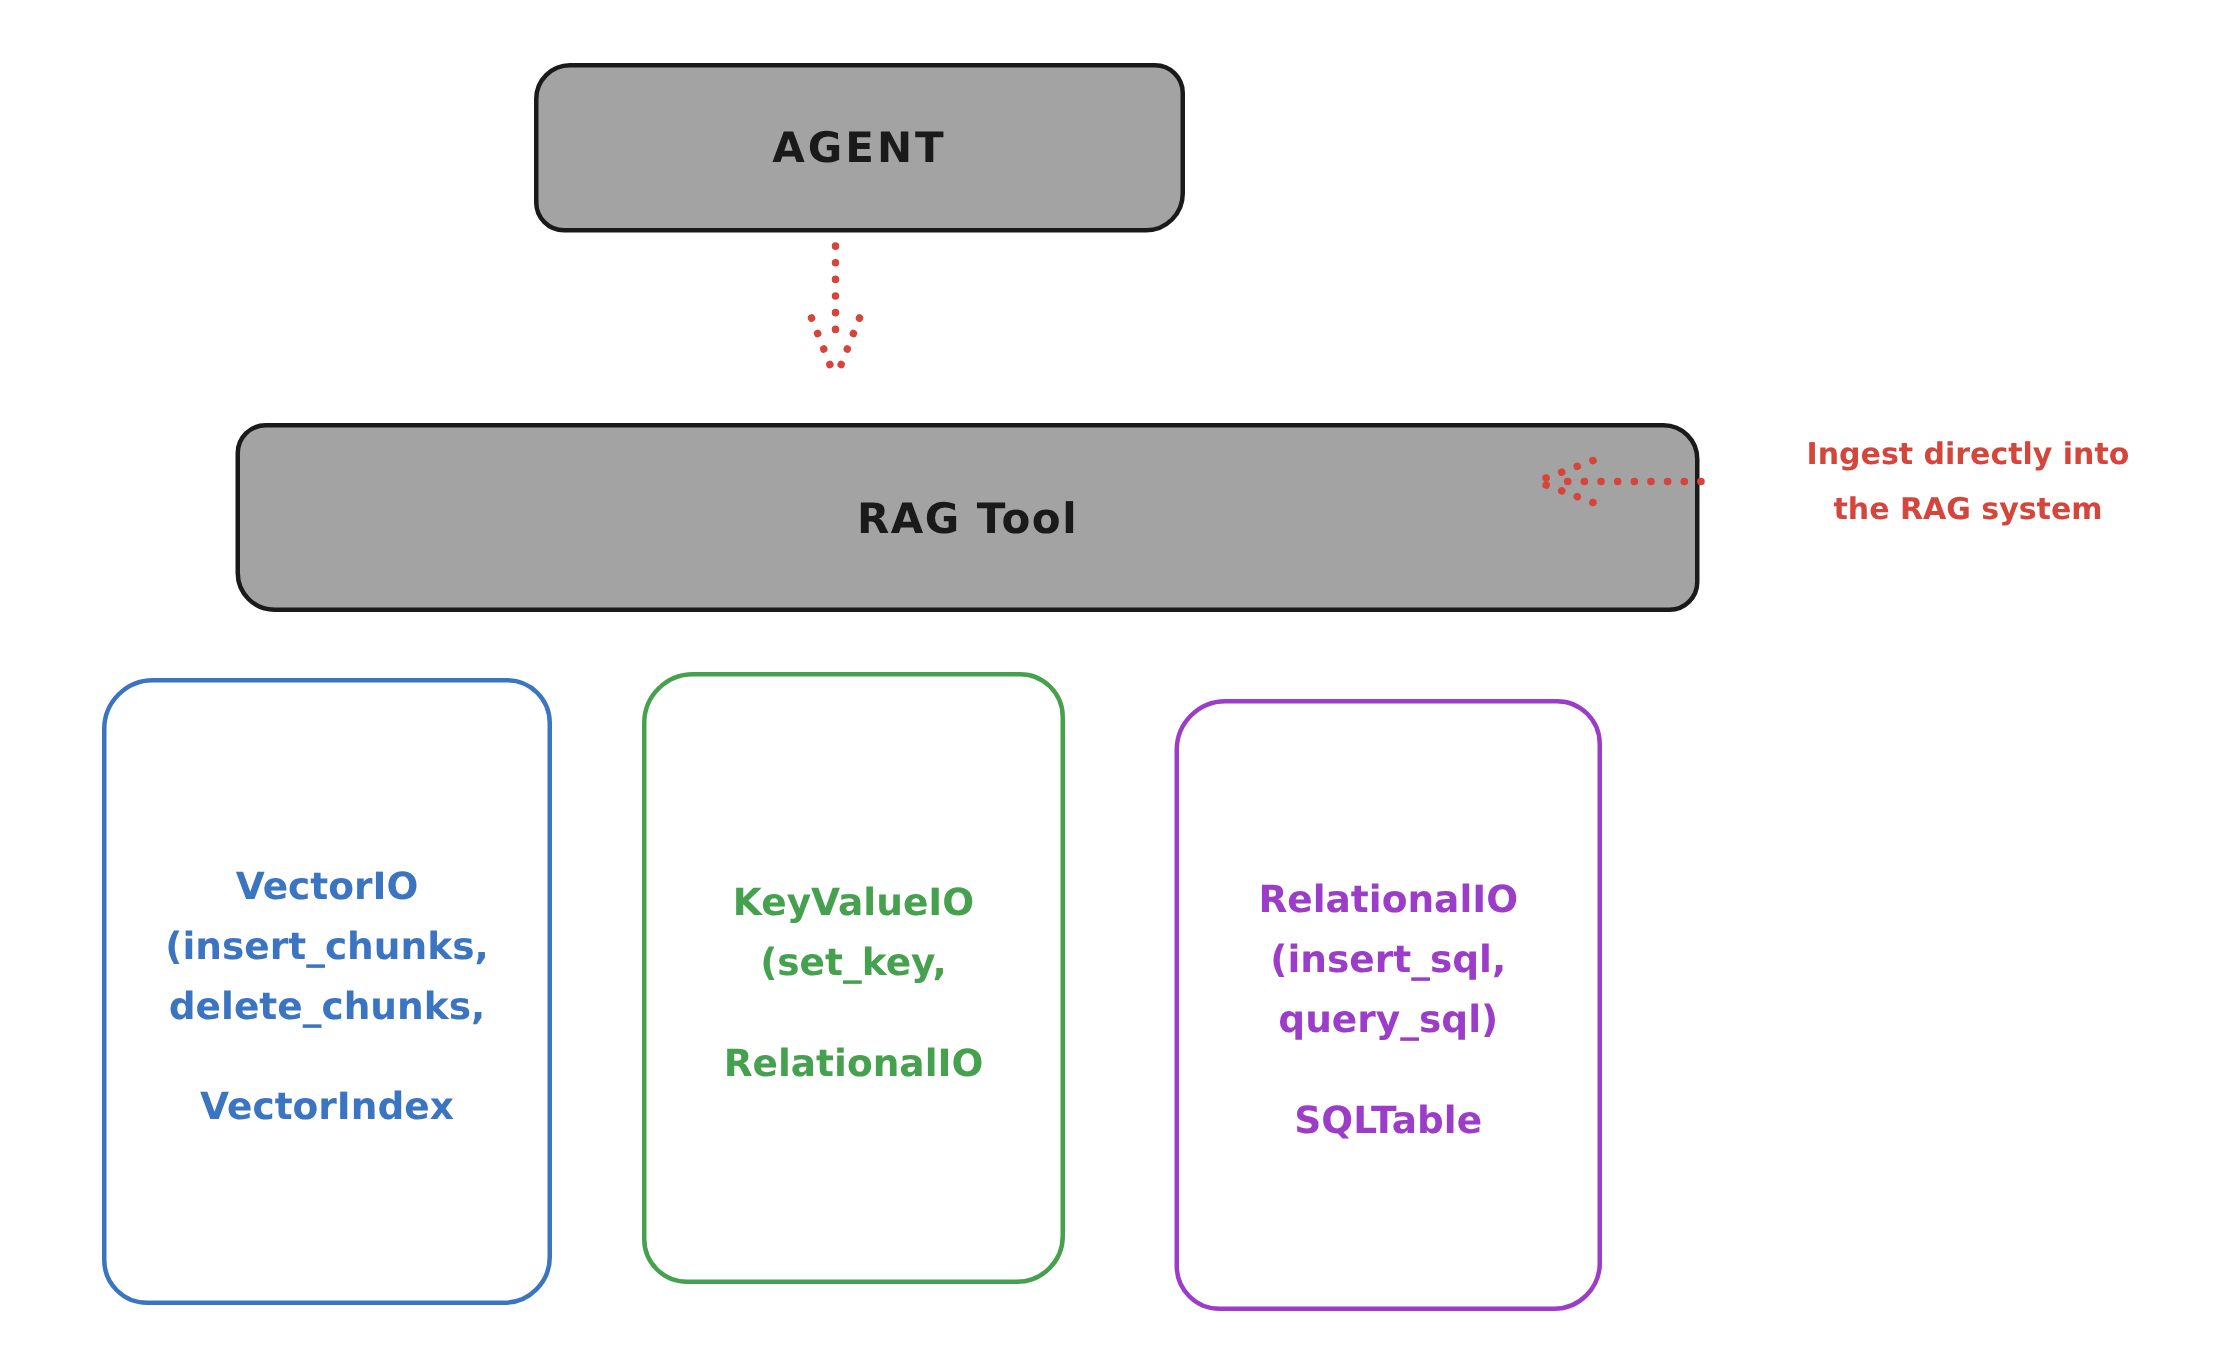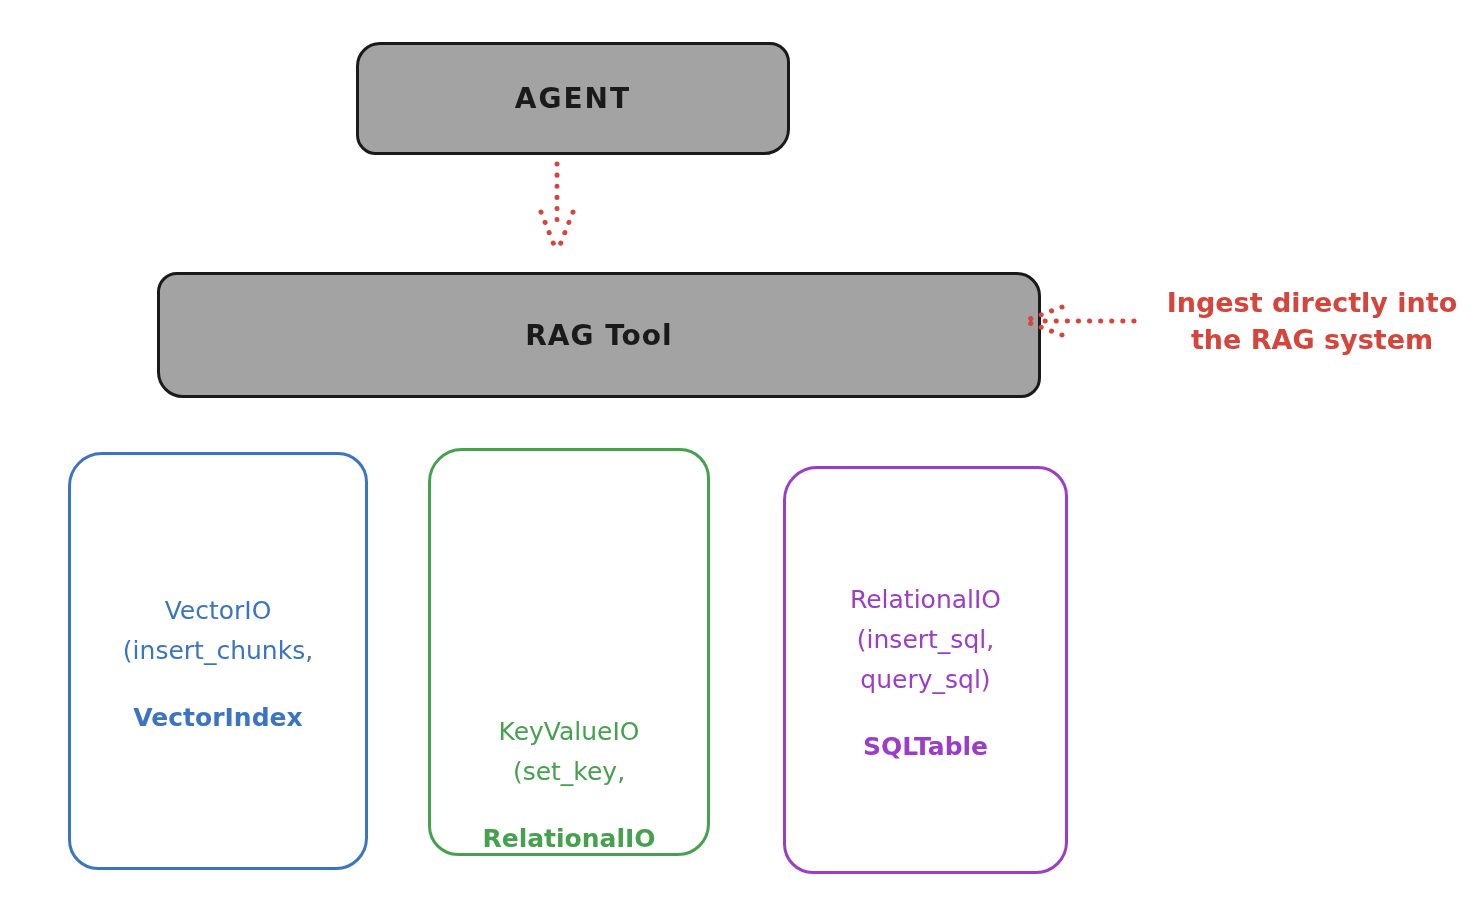--- a/index.html
+++ b/index.html
@@ -22,57 +22,57 @@
     display: flex; align-items: center; justify-content: center;
     text-align: center;
   }
   .node .node-label {
     font-size: 28px;
     font-weight: 600;
     color: var(--ink);
     letter-spacing: 2px;
   }
   .agent-node   { left: 356px; top: 42px;  width: 434px; height: 113px; }
-  .ragtool-node { left: 157px; top: 272px; width: 884px; height: 126px; border-radius: 20px 24px 20px 26px; }
+  .ragtool-node { left: 157px; top: 282px; width: 976px; height: 126px; border-radius: 20px 24px 20px 26px; }
   .ragtool-node .node-label { letter-spacing: 1px; }
 
   .backend {
     position: absolute;
     border-width: 3px; border-style: solid;
     border-radius: 34px 30px 32px 30px;
     background: #fff;
     display: flex; flex-direction: column;
     align-items: center; justify-content: center;
     text-align: center;
   }
-  .backend .io-lines { font-size: 25px; font-weight: 400; line-height: 40px; }
+  .backend .io-lines { font-size: 25px; font-weight: 700; line-height: 40px; }
   .backend .io-lines span { display: block; }
   .backend .index-label { display: block; margin-top: 32px; font-size: 25px; font-weight: 600; }
 
   .backend-vector     { left: 68px;  top: 452px; width: 300px; height: 418px; border-color: var(--blue);   color: var(--blue); }
-  .backend-keyvalue   { left: 428px; top: 448px; width: 282px; height: 408px; border-color: var(--green);  color: var(--green); justify-content: flex-end; }
+  .backend-keyvalue   { left: 428px; top: 448px; width: 282px; height: 408px; border-color: var(--green);  color: var(--green); }
   .backend-relational { left: 783px; top: 446px; width: 285px; height: 408px; border-color: var(--purple); color: var(--purple); margin-top: 20px; }
 
   .arrow { position: absolute; }
   .arrow path {
     fill: none;
     stroke: var(--red);
     stroke-width: 5;
     stroke-linecap: round;
     stroke-dasharray: 0.1 11;
   }
   .arrow-down { left: 527px; top: 160px; }
   .arrow-left { left: 1018px; top: 298px; }
 
   .annotation {
     position: absolute;
     left: 1140px; top: 284px; width: 344px;
     text-align: center;
     color: var(--red);
-    font-size: 27px;
+    font-size: 20px;
     font-weight: 700;
     line-height: 37px;
   }
   .annotation span { display: block; }
 </style>
 </head>
 <body>
 
 <div class="canvas">
 
@@ -94,20 +94,21 @@
 
   <div class="annotation">
     <span>Ingest directly into</span>
     <span>the RAG system</span>
   </div>
 
   <div class="backend backend-vector">
     <div class="io-lines">
       <span>VectorIO</span>
       <span>(insert_chunks,</span>
+      <span>delete_chunks,</span>
     </div>
     <span class="index-label">VectorIndex</span>
   </div>
 
   <div class="backend backend-keyvalue">
     <div class="io-lines">
       <span>KeyValueIO</span>
       <span>(set_key,</span>
     </div>
     <span class="index-label">RelationalIO</span>

